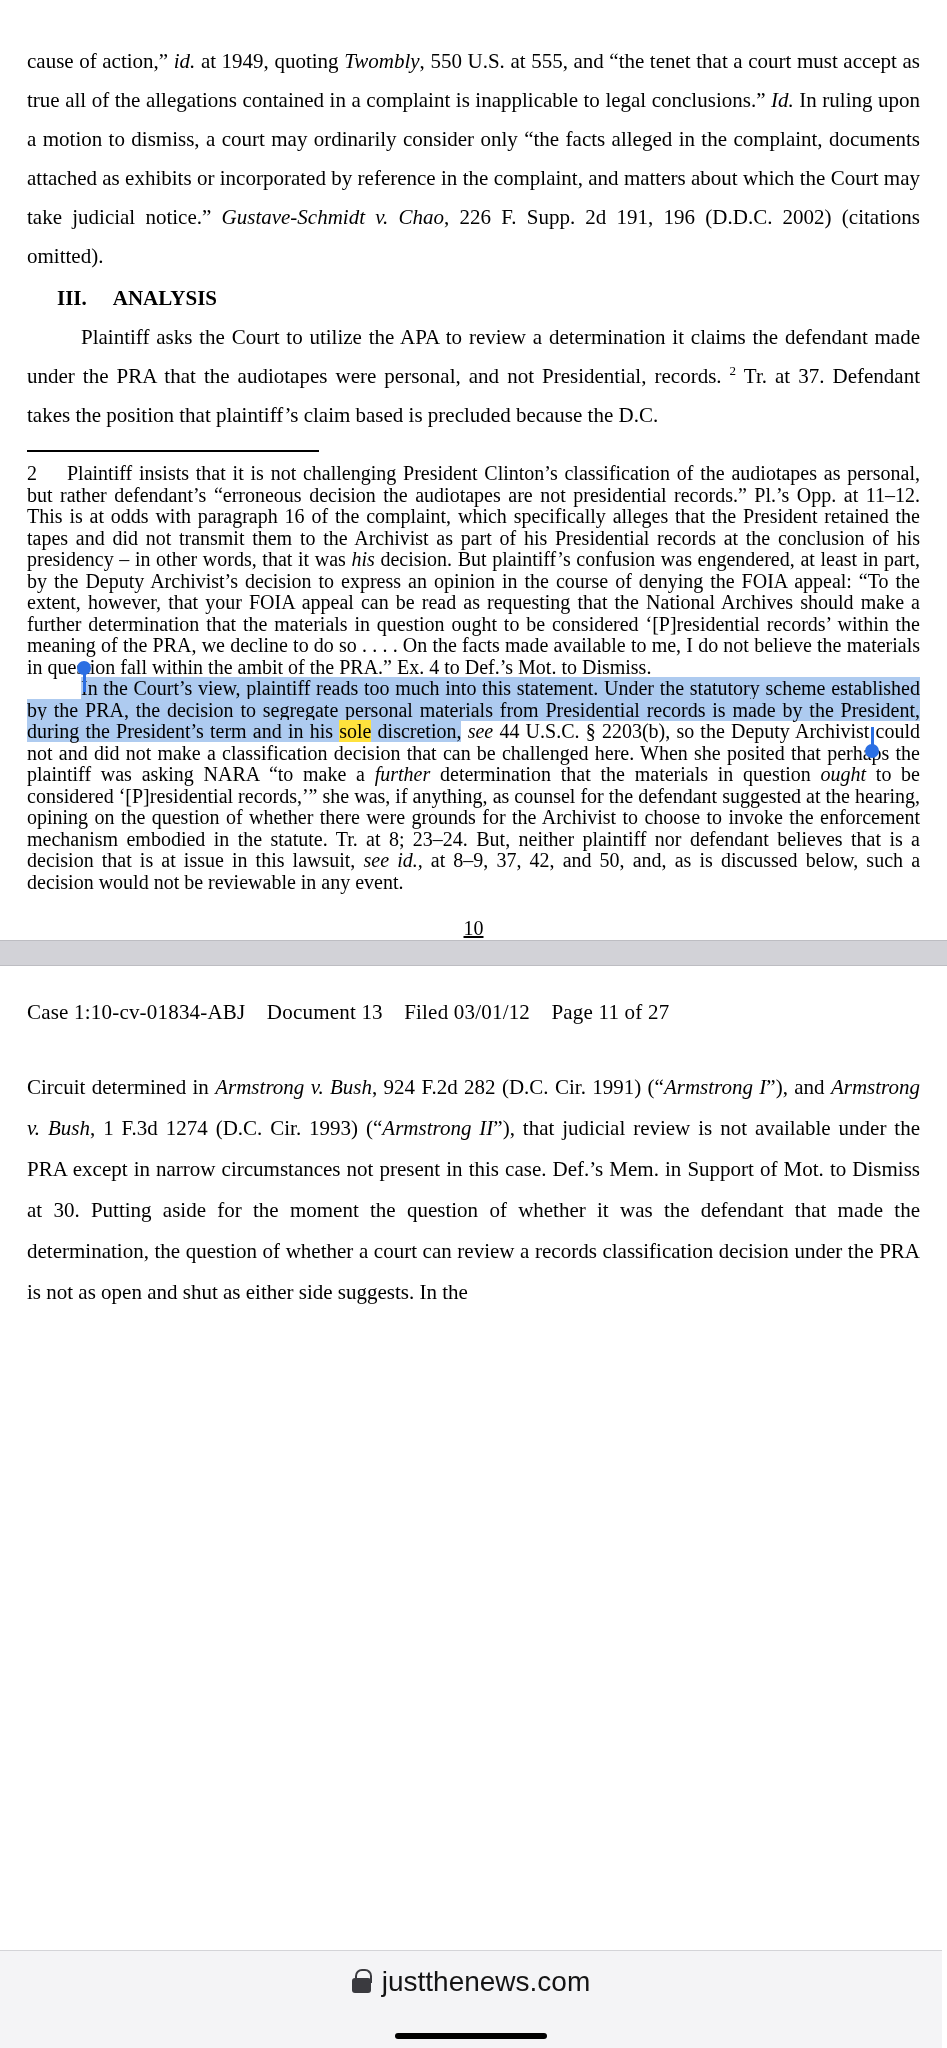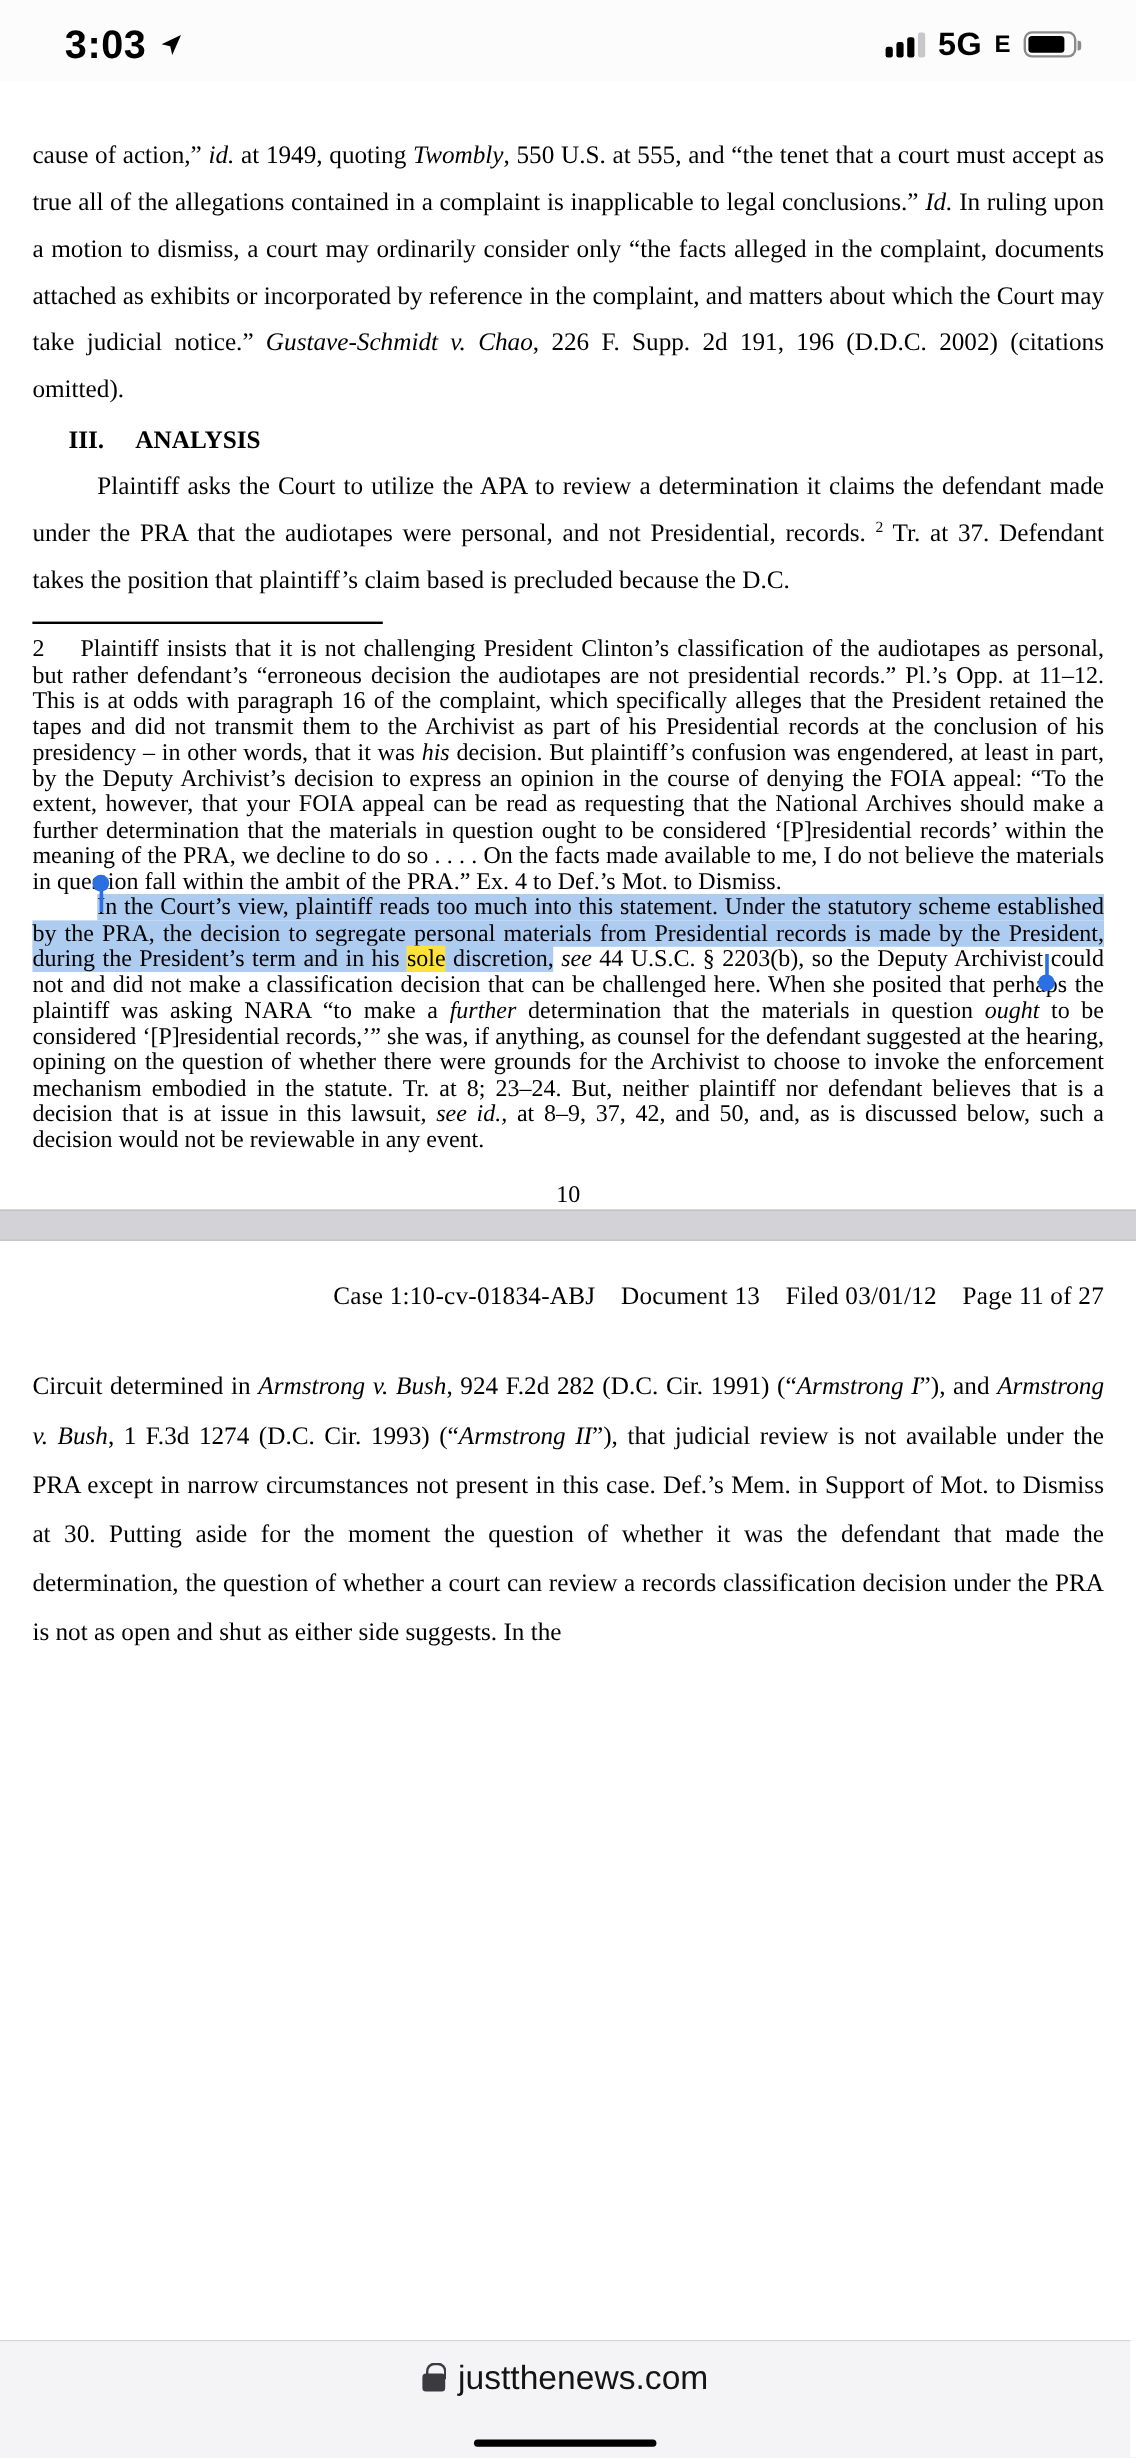--- a/index.html
+++ b/index.html
@@ -39,77 +39,54 @@
   .heading { font-size:21px; font-weight:700; line-height:40px; padding-left:30px; margin-top:2px; }
   .heading .ht { margin-left:26px; }
   .subheading { font-size:21px; font-weight:700; line-height:40px; text-align:center; }
   .it { font-style:italic; }
   .sup { vertical-align:super; font-size:13px; line-height:0; }
   .fn-sep { width:292px; border-top:2px solid #000; margin:15px 0 11px 0; }
   .fn { font-size:20px; line-height:21.5px; text-align:justify; }
   .fn2 { position:relative; text-indent:54px; }
   .sel { background:var(--selection_bg,#aecbf0); }
   .hl  { background:var(--find_highlight,#ffe23d); }
-  .pageno { text-align:center; font-size:20px; margin-top:24px; }
+  .pageno { text-align:center; font-size:20px; margin-top:24px;text-decoration:underline; }
 
   
   .handle { position:absolute; width:14px; height:14px; border-radius:50%;
             background:var(--handle_color,#2b6fe3); z-index:3; }
   .handle:after { content:""; position:absolute; left:5.5px; width:3px; height:19px;
                   background:var(--handle_color,#2b6fe3); }
   .handle.start { left:50px; top:-17px; } .handle.start:after { top:12px; }
   .handle.end { left:838px; top:66px; } .handle.end:after { top:-17px; }
 
   .page-gap { height:26px; background:var(--page_gap,#d2d2d7);
               border-top:1px solid #bdbdc2; border-bottom:1px solid #bdbdc2; }
 
   .page-11 { padding-top:34px; }
-  .case-header { text-align:right; font-size:21px; letter-spacing:.2px; }
+  .case-header { text-align:left; font-size:21px; letter-spacing:.2px; }
   .p11 { margin-top:42px; line-height:41px; }
 
   
   .browser-bar { position:absolute; left:0; right:5px; bottom:0; height:98px;
     background:var(--browser_bar_bg,#f4f4f6); border-top:1px solid #d4d4d8;
     font-family:"Liberation Sans","DejaVu Sans",sans-serif; }
   .url-row { display:flex; justify-content:center; align-items:center; gap:11px; padding-top:15px; }
   .lock-icon { position:relative; width:19px; height:15px; background:#3a3a3f; border-radius:3px; margin-top:7px; }
   .lock-icon:before { content:""; position:absolute; top:-9px; left:3px; width:13px; height:12px;
     border:2.5px solid #3a3a3f; border-bottom:none; border-radius:7px 7px 0 0; }
   .url { font-size:28px; color:#141414; }
   .home-indicator { position:absolute; bottom:9px; left:50%; transform:translateX(-50%);
     width:152px; height:6px; border-radius:3px; background:#000; }
 </style>
 </head>
 <body>
 
 <div class="screen">
 
-  <header class="status-bar">
-    <div class="sb-left">
-      <span class="time">3:03</span>
-      <span class="loc-icon">
-        <svg width="21" height="21" viewBox="0 0 24 24">
-            <path d="M21.5 2.5 L3 11.2 L11.3 13.2 L13.2 21.5 Z" fill="#000"></path>
-          </svg>
-      </span>
-    </div>
-    <div class="sb-right">
-      <span class="bars">
-          <i class="on"></i>
-          <i class="on"></i>
-          <i class="on"></i>
-          <i></i>
-        </span>
-      <span class="net">5G</span>
-        <span class="netE">E</span>
-      <span class="battery">
-          <span class="bfill" style="width: 82%;"></span>
-        </span>
-    </div>
-  </header>
 
   <main class="doc">
 
     <section class="pdf-page page-10">
       <p class="body"><span>cause of action,” </span><span class="it">id.</span><span> at 1949, quoting </span><span class="it">Twombly</span><span>, 550 U.S. at 555, and “the tenet that a court must accept as true all of the allegations contained in a complaint is inapplicable to legal conclusions.”  </span><span class="it">Id.</span><span>  In ruling upon a motion to dismiss, a court may ordinarily consider only “the facts alleged in the complaint, documents attached as exhibits or incorporated by reference in the complaint, and matters about which the Court may take judicial notice.”  </span><span class="it">Gustave-Schmidt v. Chao</span><span>, 226 F. Supp. 2d 191, 196 (D.D.C. 2002) (citations omitted).</span></p>
 
       <p class="heading">
         <span>III.</span><span class="ht">ANALYSIS</span>
       </p>
 

